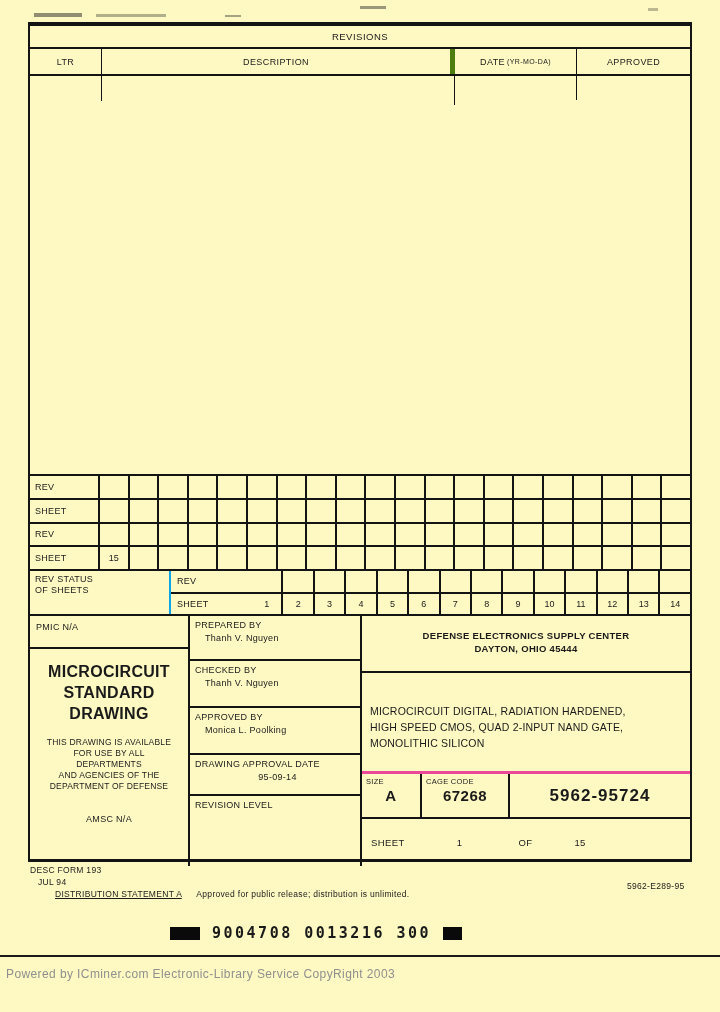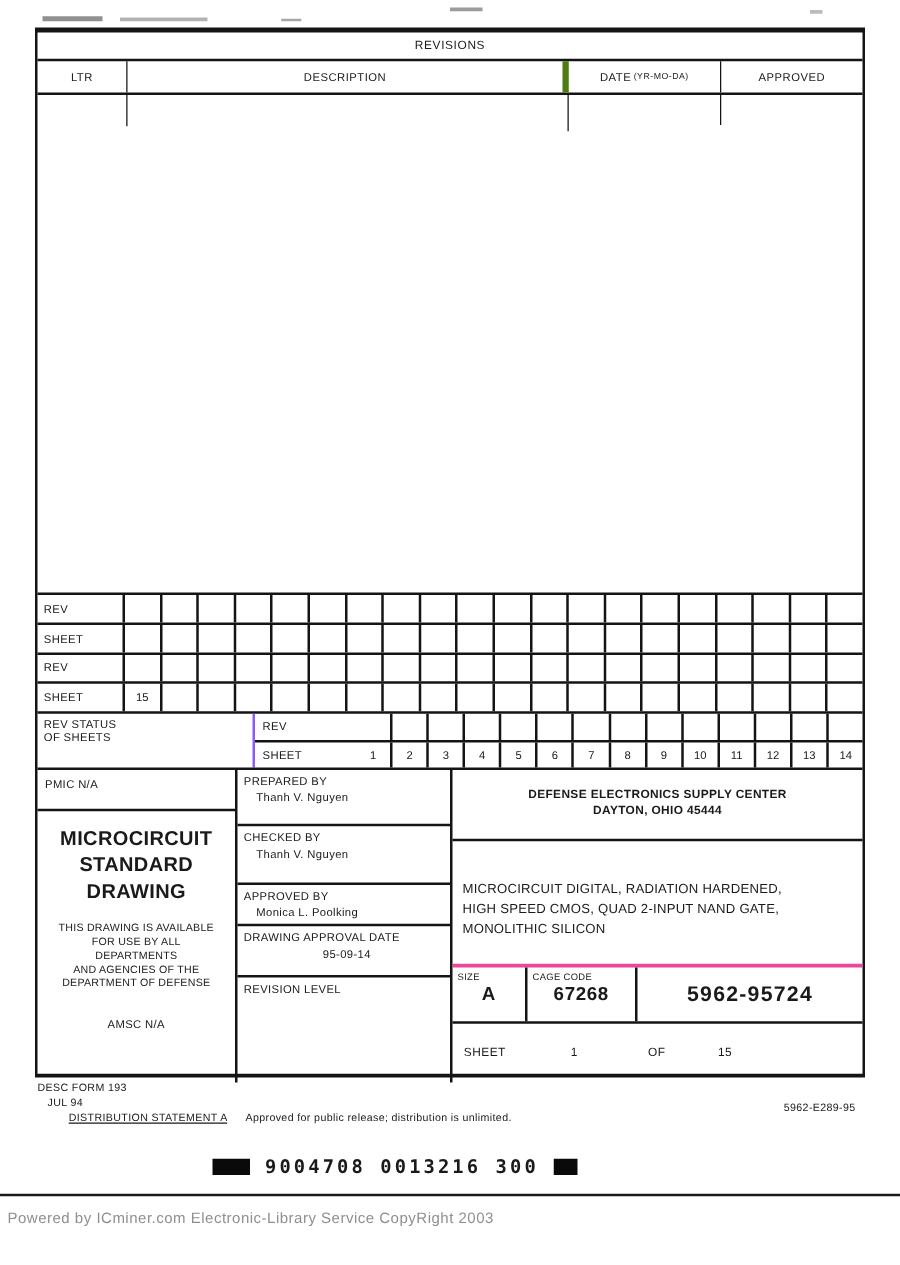--- a/index.html
+++ b/index.html
@@ -1,18 +1,18 @@
 <!DOCTYPE html>
 <html><head>
 <meta charset="utf-8">
 <style>
   * { margin:0; padding:0; box-sizing:border-box; }
   html,body { background:#e8e8e8; }
   .page {
-    position:relative; width:720px; height:1012px; background:#ffffff;
+    position:relative; width:720px; height:1012px; background:#fef9c3;
     font-family:"Liberation Sans", sans-serif; color:#1a1a1a; overflow:hidden;
   }
   .form {
     position:absolute; left:28px; top:22px; width:664px; height:840px;
     border-left:2px solid #141414; border-right:2px solid #141414;
     border-top:4px solid #141414; border-bottom:3px solid #141414;
   }
   
   .revisions-bar {
     position:absolute; left:0; top:0; width:100%; height:23px;
@@ -47,21 +47,21 @@
   }
   .cells { flex:1; display:flex; }
   .gcell {
     flex:1; border-left:2px solid #141414; font-size:9px;
     display:flex; align-items:center; justify-content:center;
   }
   .cells .gcell:first-child { border-left:none; }
   
   .rev-status { position:absolute; left:0; top:545px; width:100%; height:43px; display:flex; }
   .rs-label {
-    width:174px; border-right:2px solid #8b5cf6; font-size:9px; line-height:11px;
+    width:141px; border-right:2px solid #0ea5e9; font-size:9px; line-height:11px;
     padding:3px 0 0 5px; letter-spacing:0.3px;
   }
   .rs-right { flex:1; display:flex; flex-direction:column; }
   .rs-row { flex:1; display:flex; }
   .rs-row-top { border-bottom:2px solid #141414; }
   .rs-rowlabel {
     width:81px; font-size:9px; display:flex; align-items:center; padding-left:6px; letter-spacing:0.3px;
   }
   .rs-row .cells .gcell { font-size:9px; }
   
@@ -71,21 +71,21 @@
   }
   .tb-left { width:160px; border-right:2px solid #141414; display:flex; flex-direction:column; }
   .pmic { height:33px; border-bottom:2px solid #141414; font-size:9px; padding:6px 0 0 6px; letter-spacing:0.3px; }
   .tb-main { flex:1; text-align:center; }
   .smd-title { margin-top:12px; font-size:16px; font-weight:bold; line-height:21px; letter-spacing:0.3px; }
   .avail { margin-top:13px; font-size:8.5px; line-height:11px; letter-spacing:0.2px; }
   .amsc { margin-top:22px; font-size:9px; letter-spacing:0.3px; }
   .tb-mid { width:172px; border-right:2px solid #141414; display:flex; flex-direction:column; }
   .mrow { border-bottom:2px solid #141414; padding:4px 0 0 5px; font-size:9px; letter-spacing:0.3px; }
   .mrow .val { display:block; margin:3px 0 0 10px; font-size:9px; }
-  .mrow-1 { height:45px; } .mrow-2 { height:47px; } .mrow-3 { height:33px; }
+  .mrow-1 { height:45px; } .mrow-2 { height:47px; } .mrow-3 { height:47px; }
   .mrow-4 { height:41px; } .mrow-4 .val { text-align:center; margin-left:0; }
   .mrow-5 { flex:1; border-bottom:none; }
   .tb-right { flex:1; display:flex; flex-direction:column; }
   .dessc {
     height:57px; border-bottom:2px solid #141414; text-align:center;
     font-size:9.5px; font-weight:bold; line-height:13px; padding-top:13px; letter-spacing:0.3px;
   }
   .item-desc {
     height:101px; border-bottom:3px solid #ec4899; font-size:10.5px; line-height:16px;
     padding:30px 0 0 8px; letter-spacing:0.2px;

